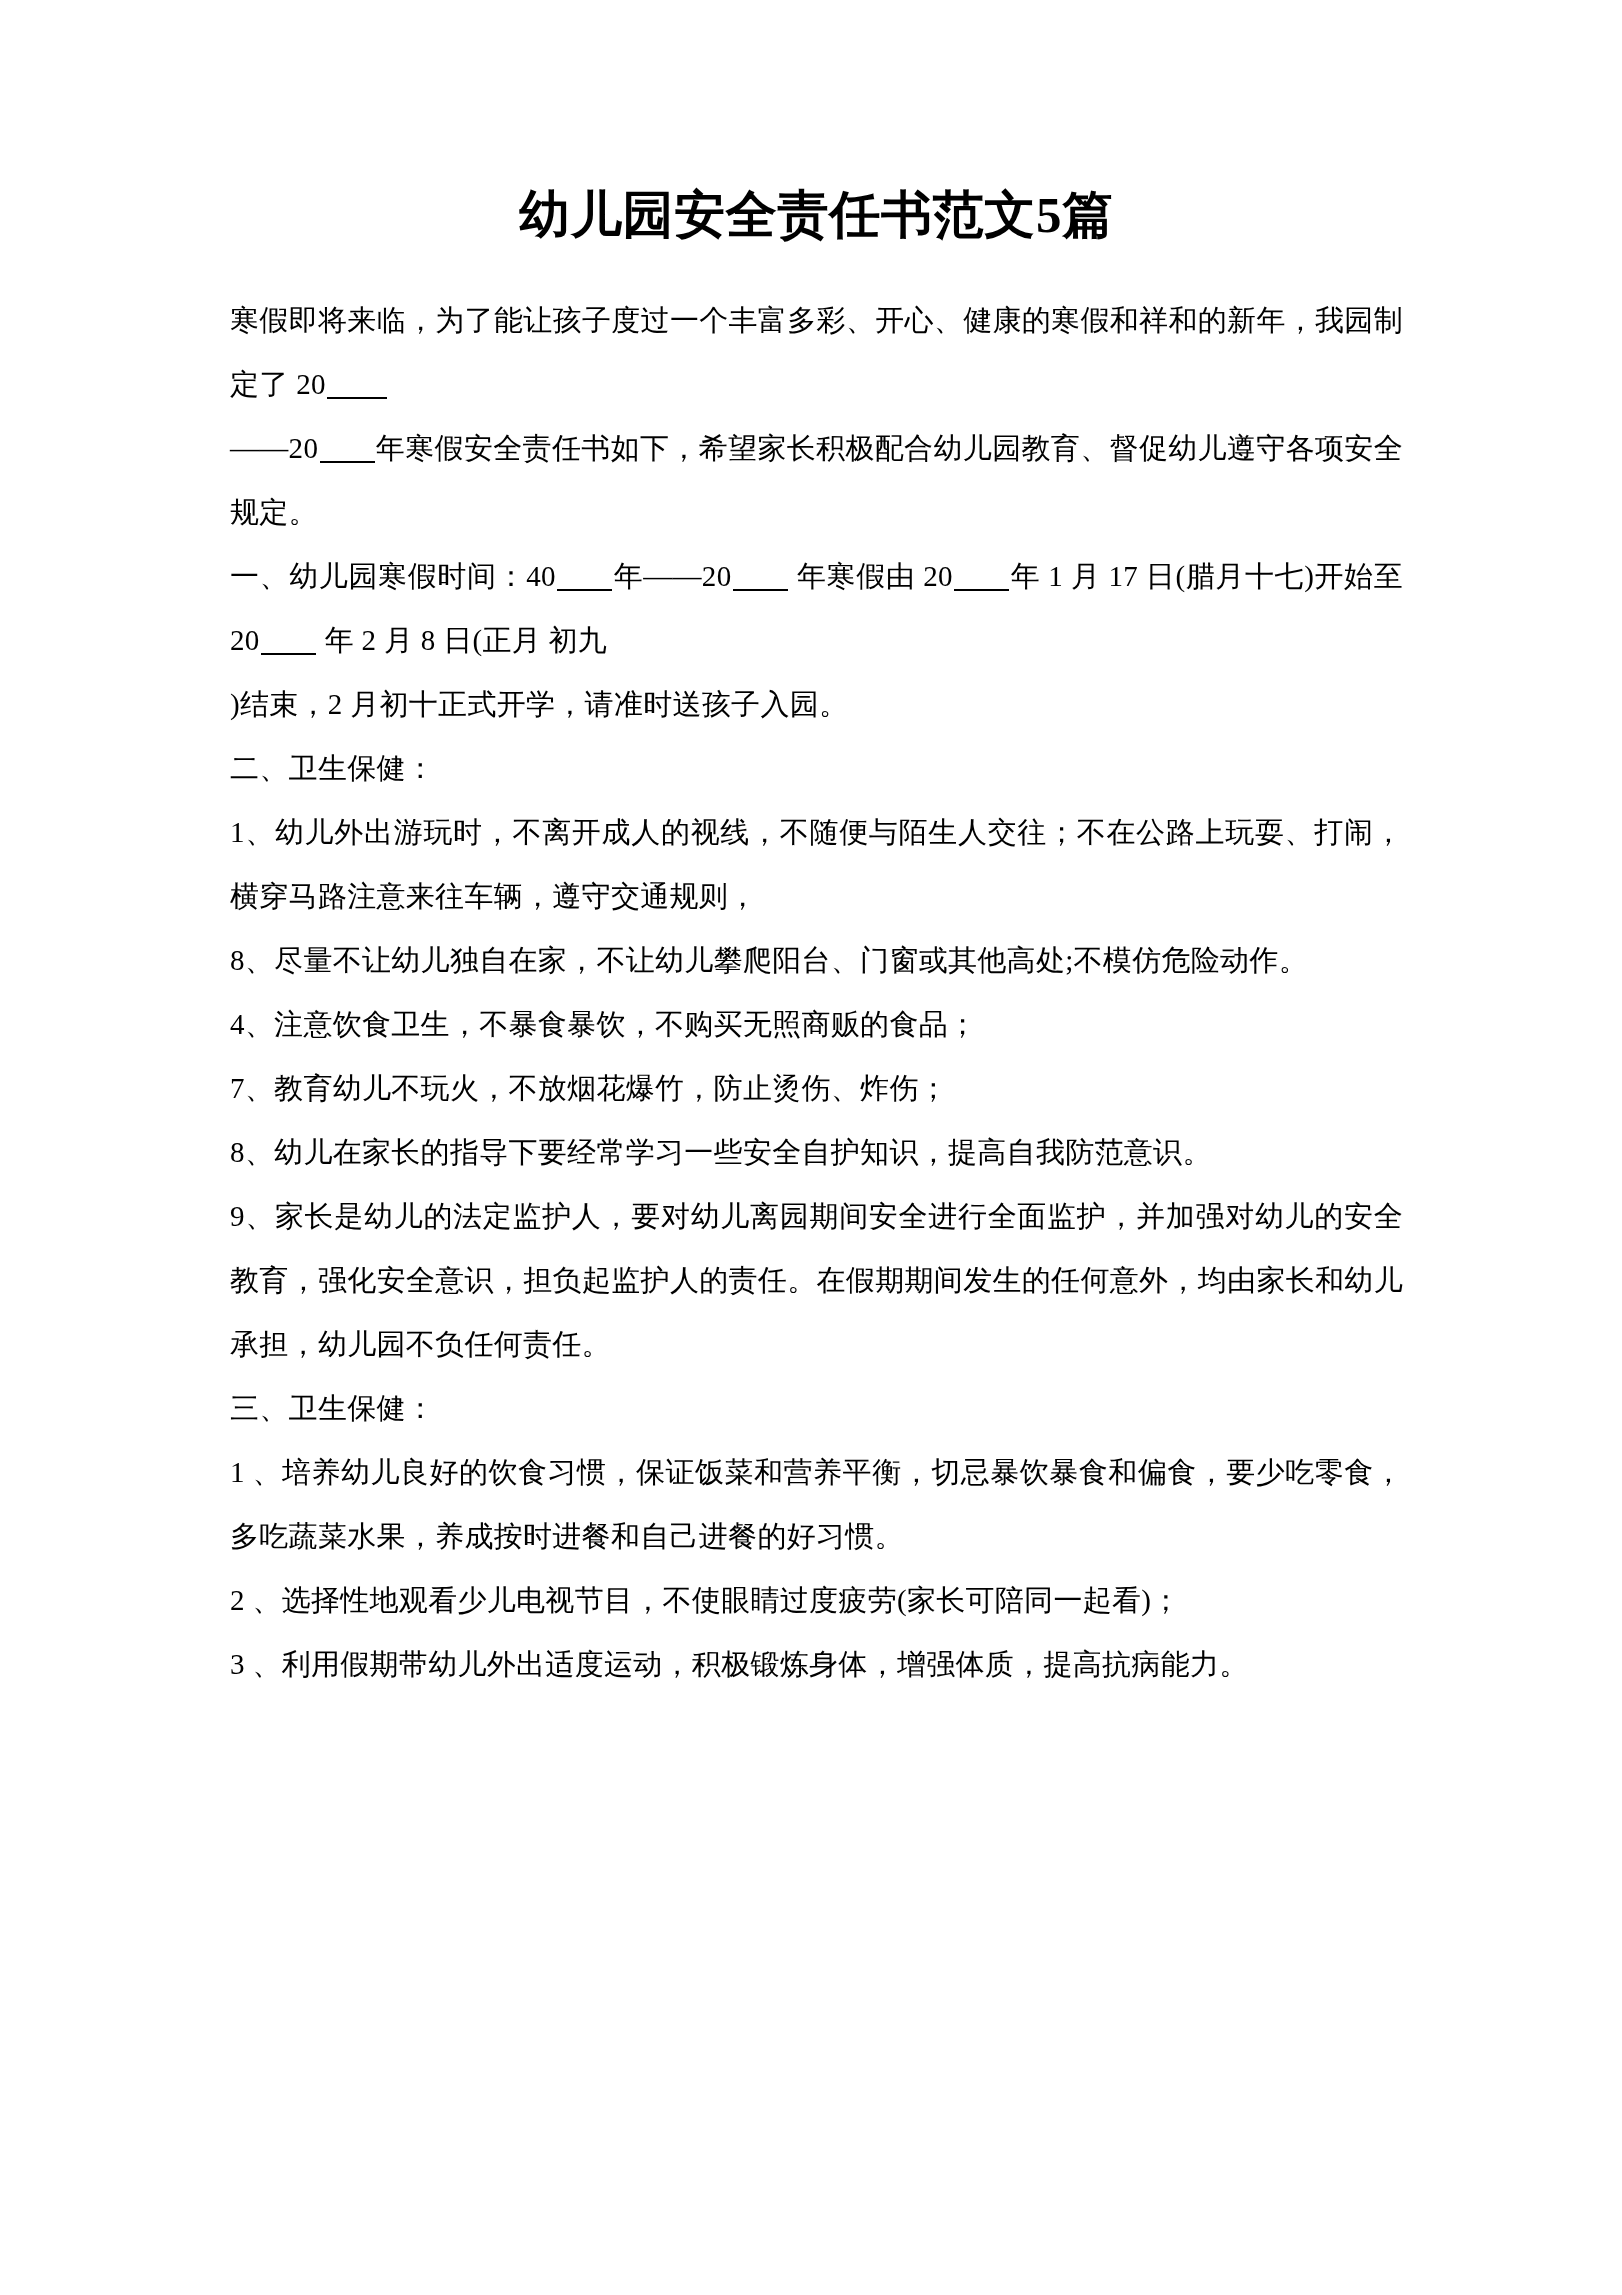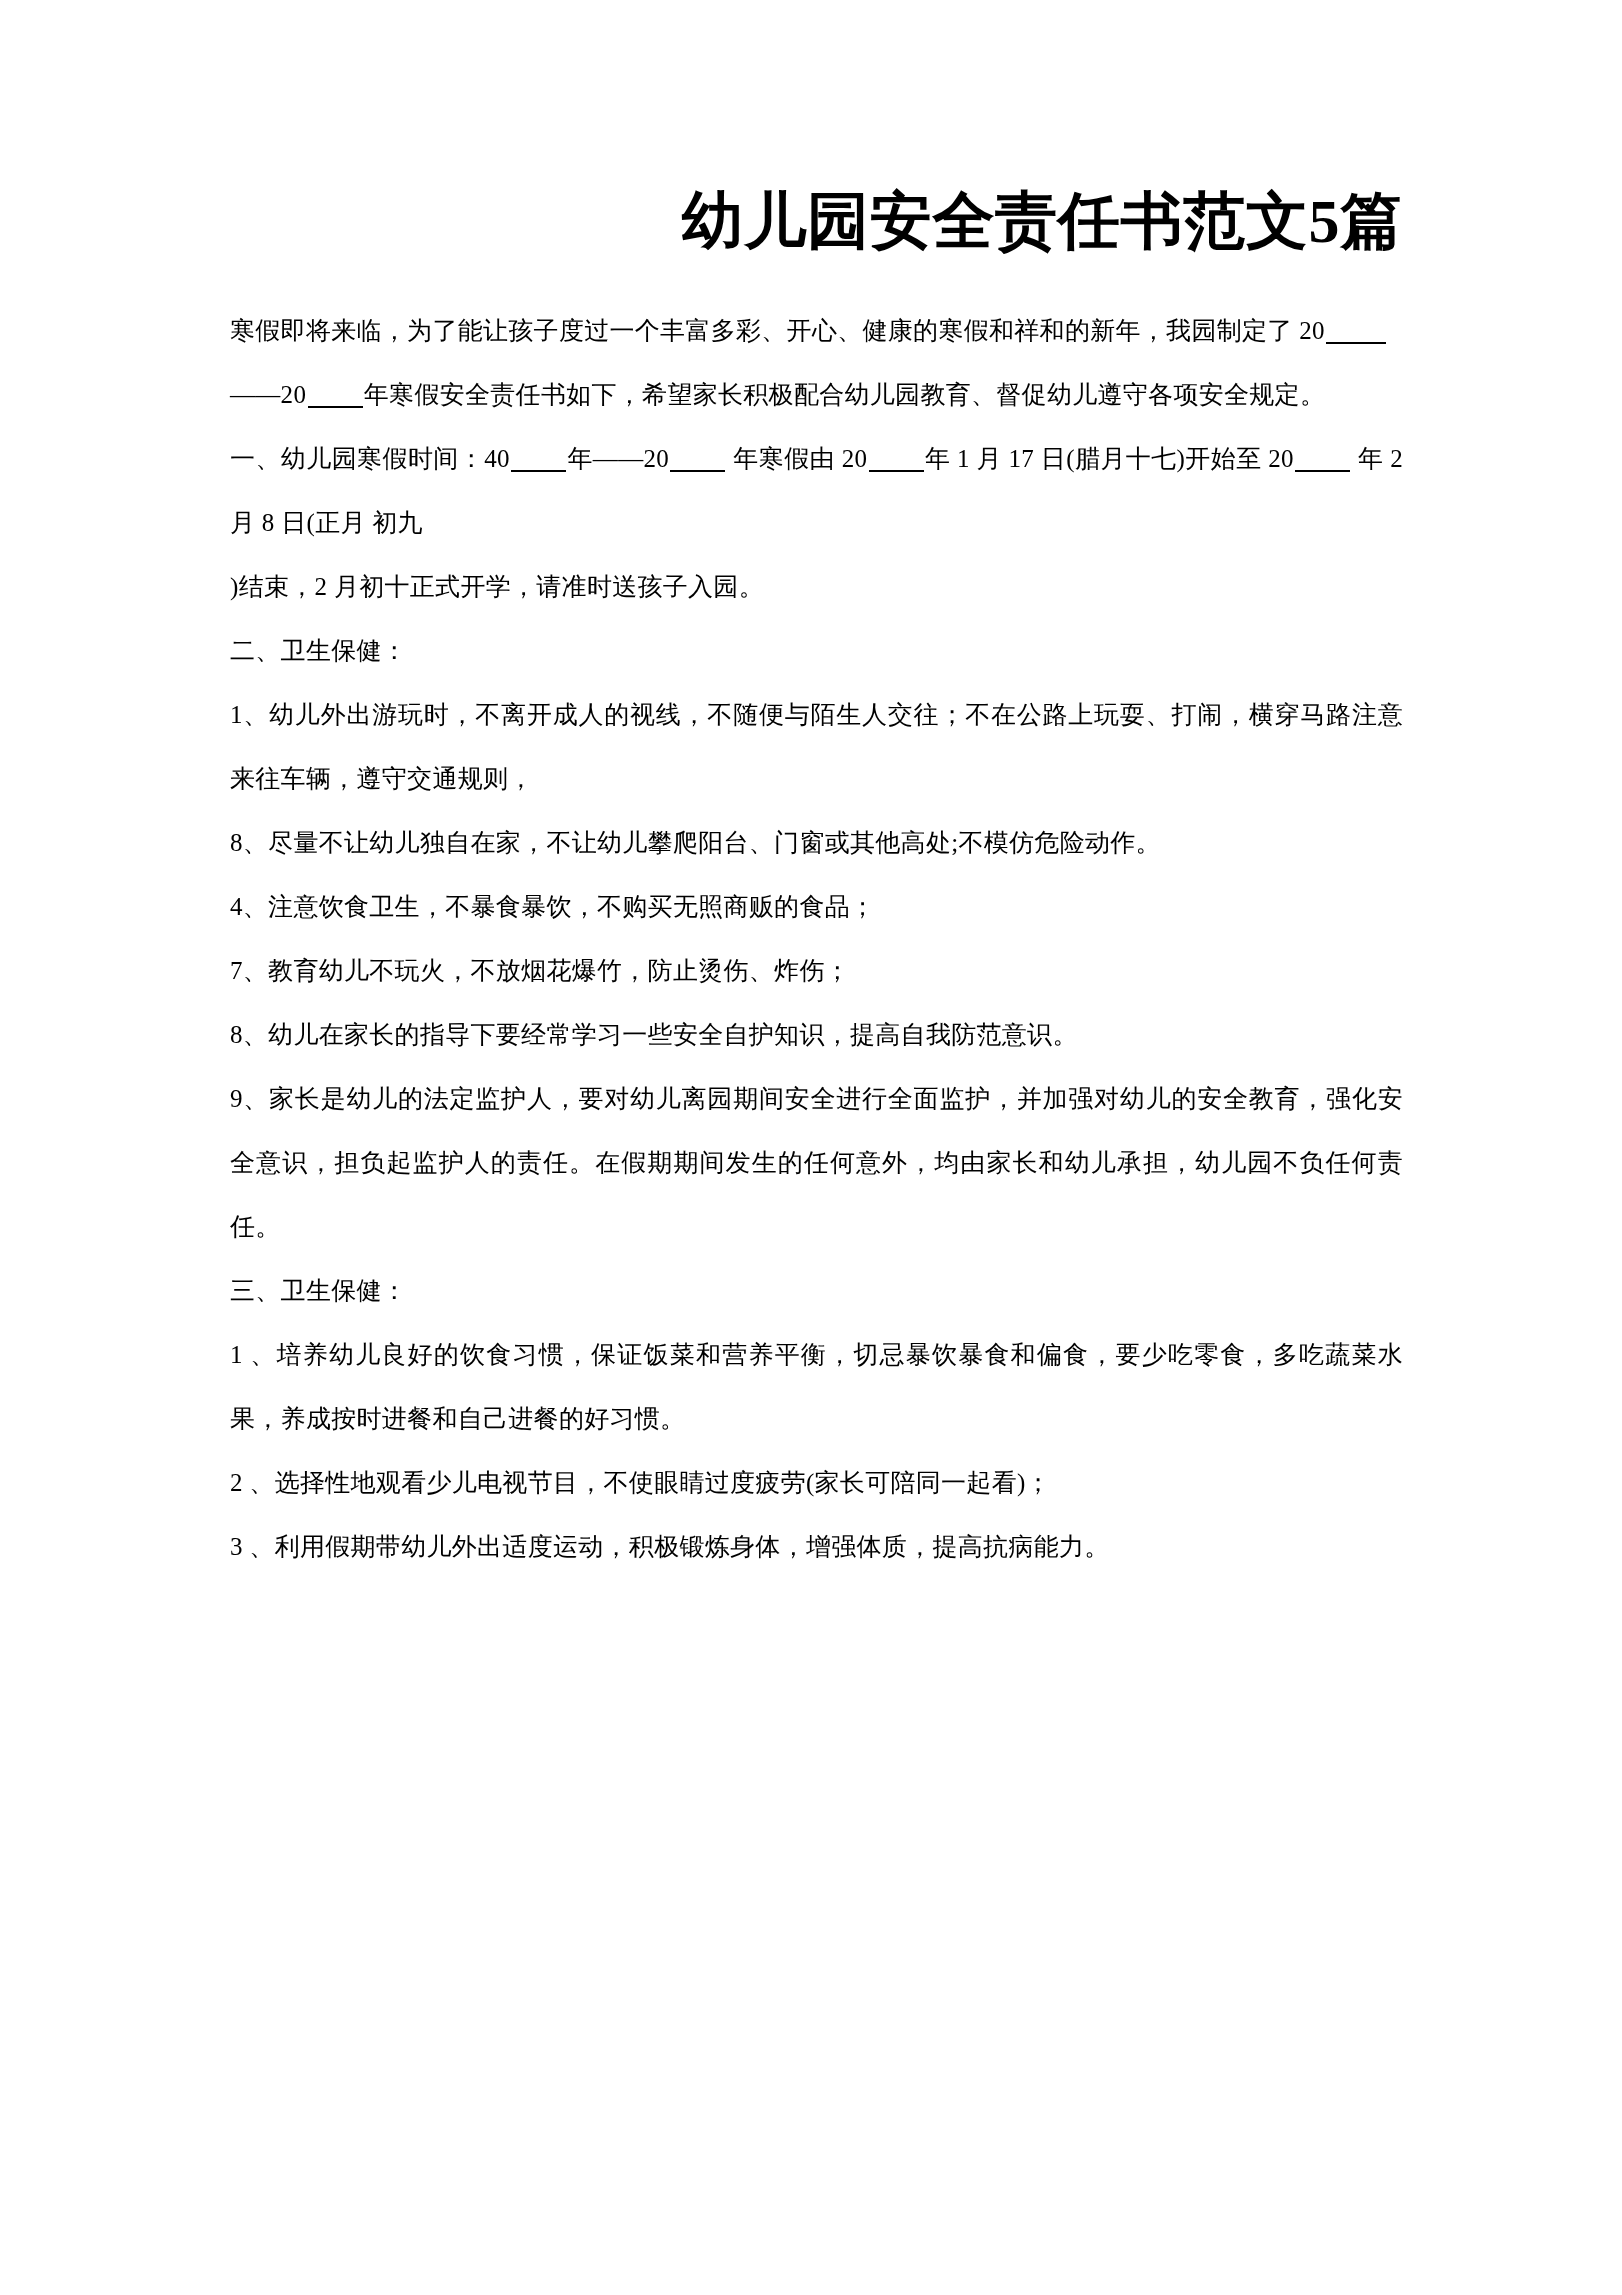--- a/index.html
+++ b/index.html
@@ -28,38 +28,38 @@
 
   .content {
     position: absolute;
     left: 230px;
     top: 0;
     width: 1173px;
   }
 
   .doc-title {
     font-family: "Liberation Serif", "DejaVu Serif", serif;
-    font-size: 62px;
+    font-size: 51px;
     font-weight: 700;
     line-height: 1.0;
-    text-align: right;
+    text-align: center;
     letter-spacing: 0.7px;
     margin: 0;
     padding-top: 190px;
     padding-bottom: 0;
     white-space: pre;
   }
 
   .body-block {
     margin-top: 47px;
   }
 
   p.para {
     font-family: "Liberation Serif", "DejaVu Serif", serif;
-    font-size: 25px;
+    font-size: 29px;
     line-height: 64px;
     margin: 0;
     padding: 0;
     text-align: justify;
     text-justify: inter-ideograph;
     letter-spacing: 0.3px;
     word-break: break-all;
   }
 
   

